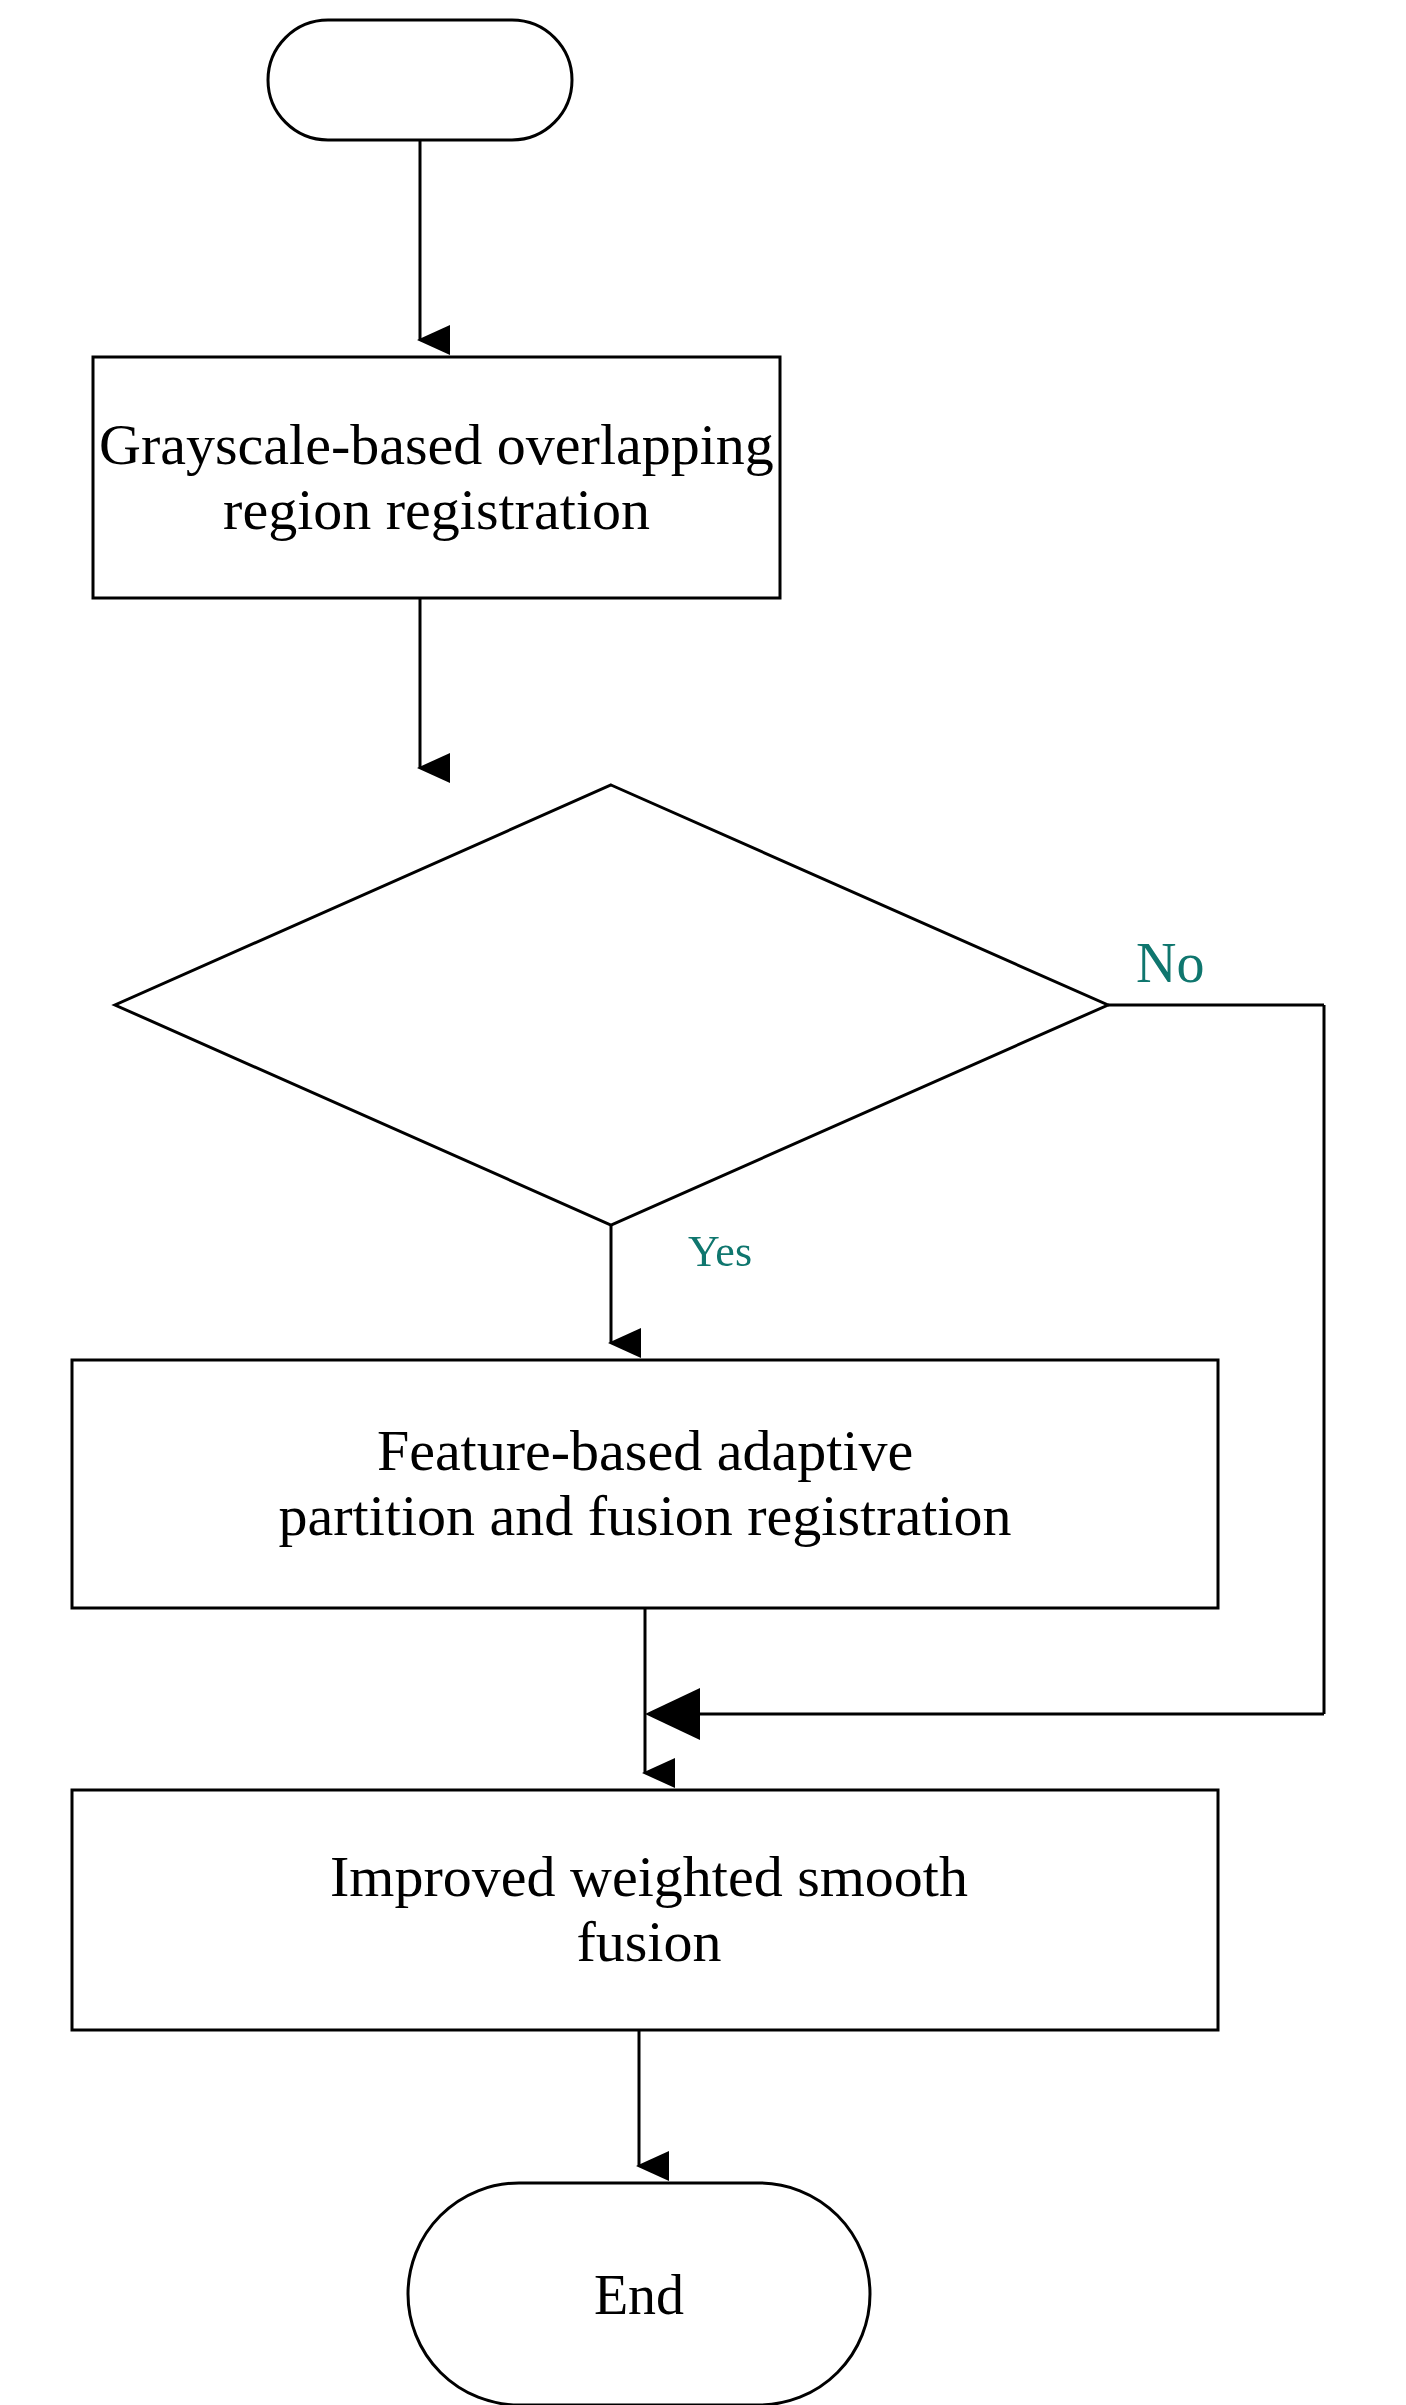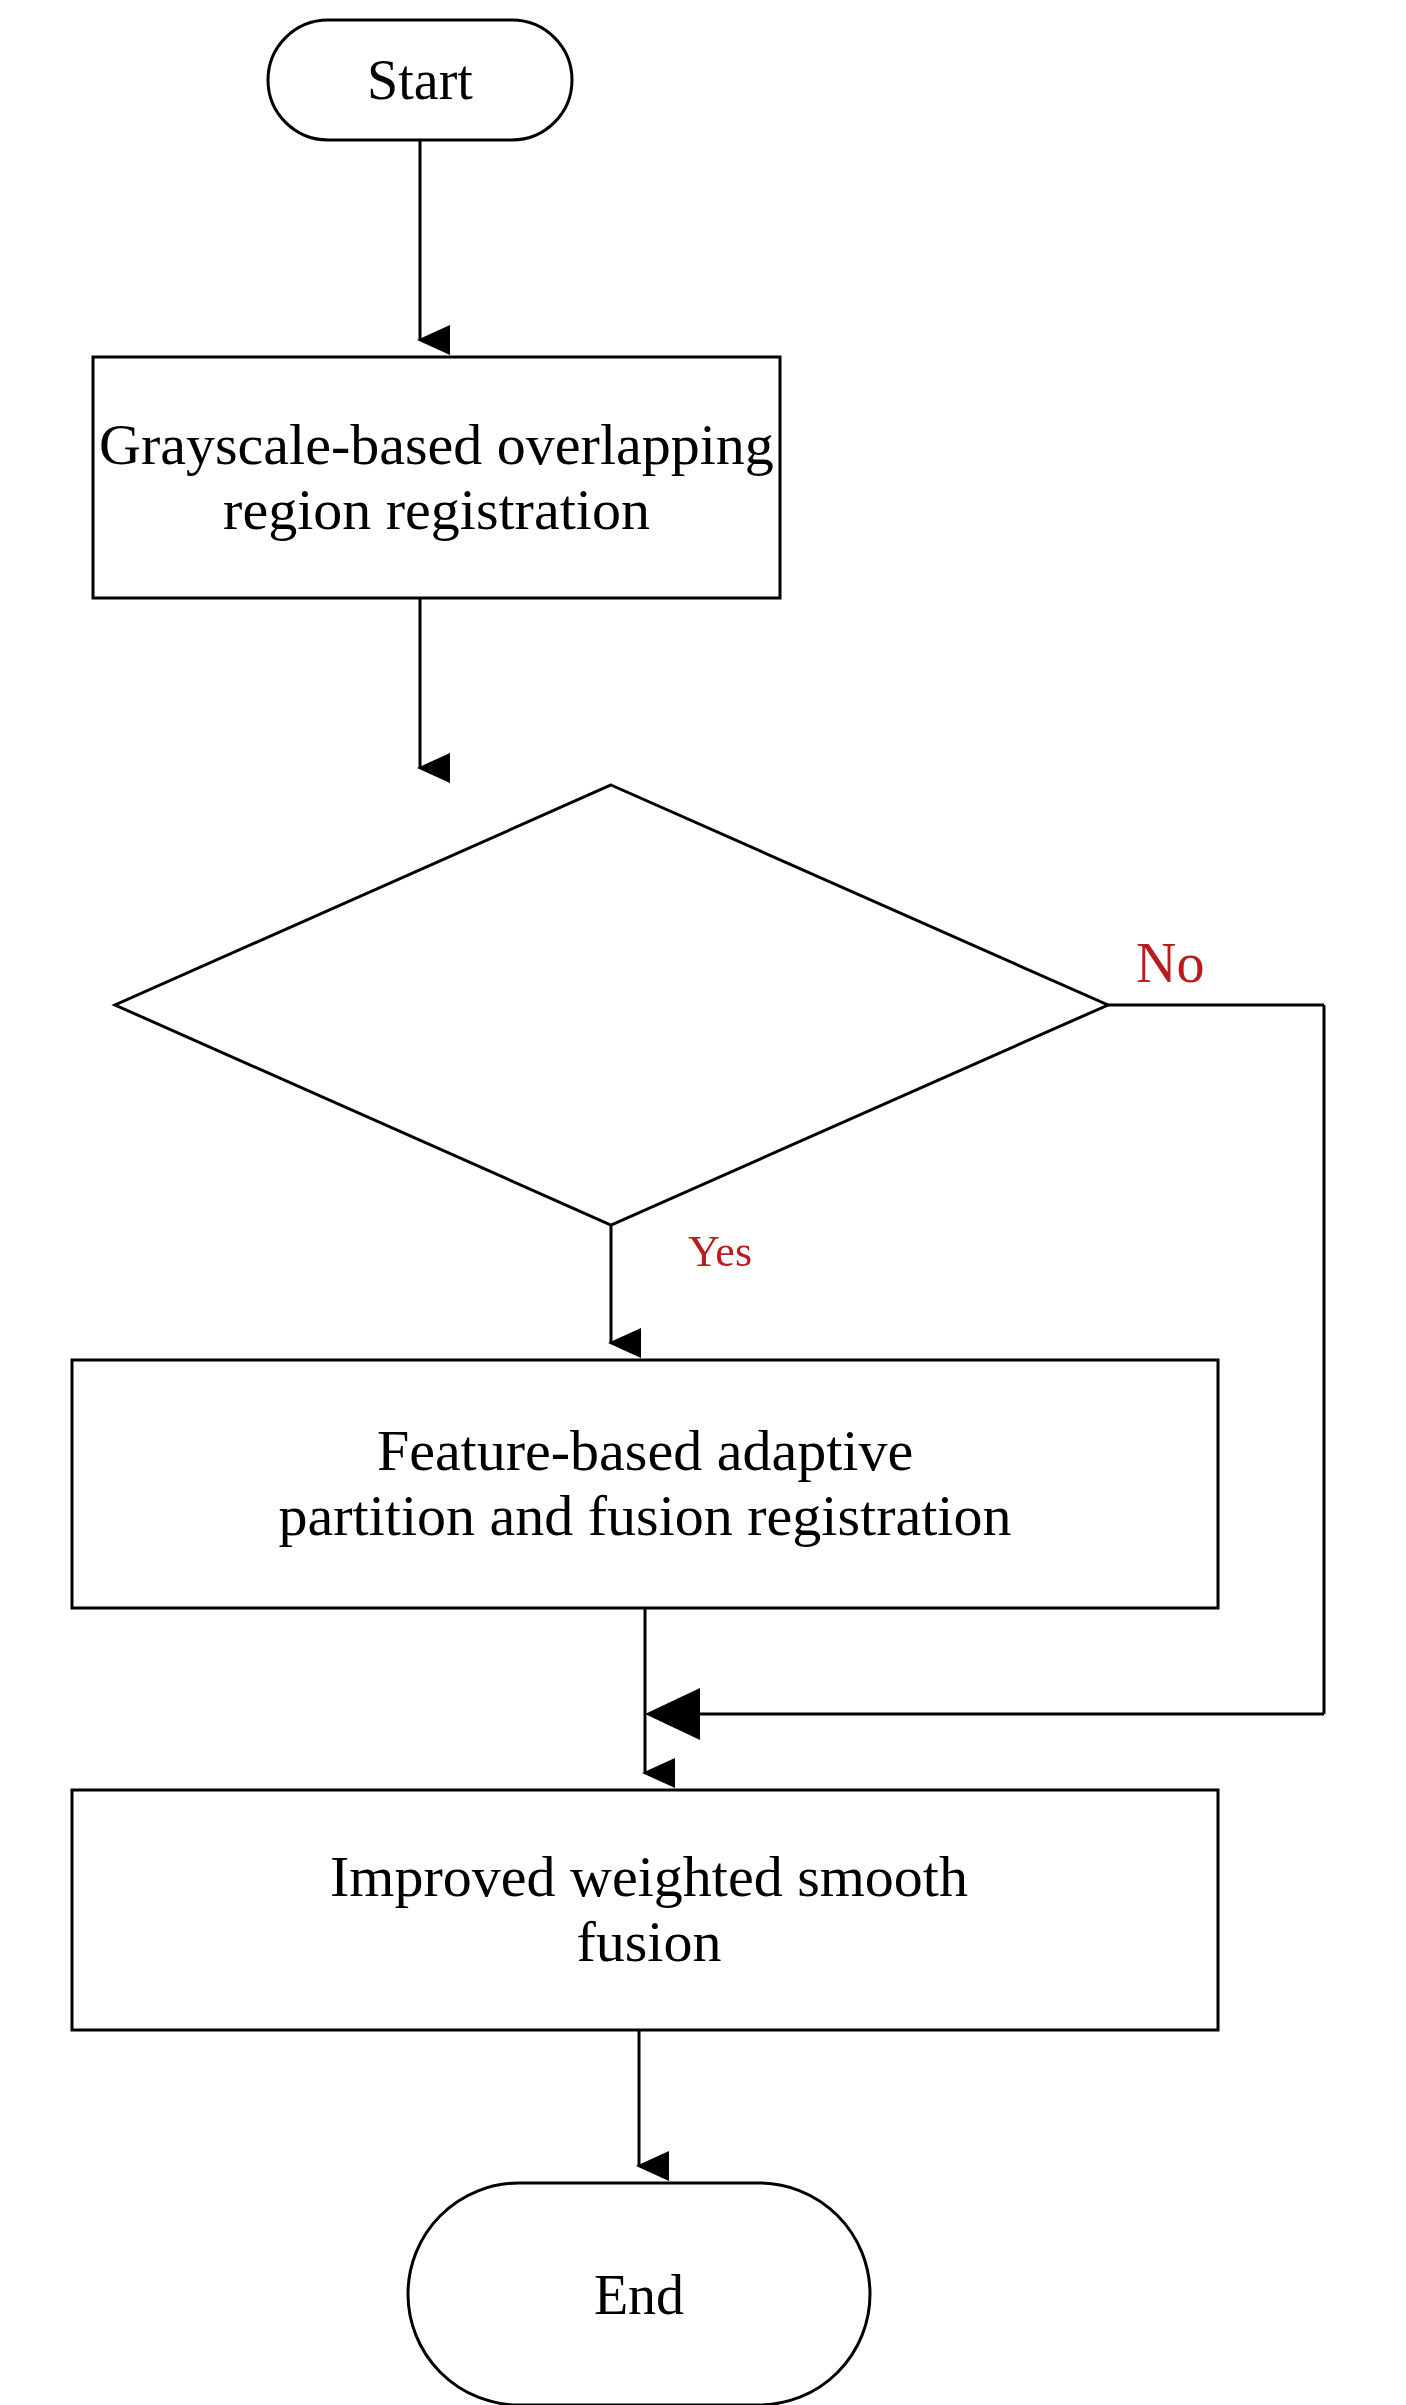--- a/index.html
+++ b/index.html
@@ -30,21 +30,21 @@
     align-items: center;
     justify-content: center;
     text-align: center;
     color: #000000;
     line-height: 1.12;
     pointer-events: none;
     white-space: pre-line;
   }
   .edge-label {
     position: absolute;
-    color: #b91c1c;
+    color: #0f766e;
     line-height: 1;
     white-space: nowrap;
   }
 
   
   #label-start      { left: 268px; top: 20px;   width: 304px; height: 120px; font-size: 56px; }
   #label-grayscale  { left: 93px;  top: 357px;  width: 687px; height: 241px; font-size: 58px; }
   #label-decision   { left: 261px; top: 905px;  width: 700px; height: 200px; font-size: 56px; }
   #label-feature    { left: 72px;  top: 1360px; width: 1146px; height: 248px; font-size: 58px; }
   #label-fusion     { left: 76px;  top: 1790px; width: 1146px; height: 240px; font-size: 58px; }
@@ -87,21 +87,20 @@
     <line x1="645" y1="1608" x2="645" y2="1773" stroke="#000000" stroke-width="3" marker-end="url(#arrow-down)"></line>
 
     <line x1="1108" y1="1005" x2="1324" y2="1005" stroke="#000000" stroke-width="3"></line>
     <line x1="1324" y1="1005" x2="1324" y2="1714" stroke="#000000" stroke-width="3"></line>
     <line x1="1324" y1="1714" x2="663" y2="1714" stroke="#000000" stroke-width="3"></line>
     <polygon points="645,1714 700,1688 700,1740" fill="#000000"></polygon>
 
     <line x1="639" y1="2030" x2="639" y2="2166" stroke="#000000" stroke-width="3" marker-end="url(#arrow-down)"></line>
   </svg>
 
-  <div class="node-label" id="label-start">Start</div>
 
   <div class="node-label" id="label-grayscale">Grayscale-based overlapping
 region registration</div>
 
 
   <div class="node-label" id="label-feature">Feature-based adaptive
 partition and fusion registration</div>
 
   <div class="node-label" id="label-fusion">Improved weighted smooth
 fusion</div>

